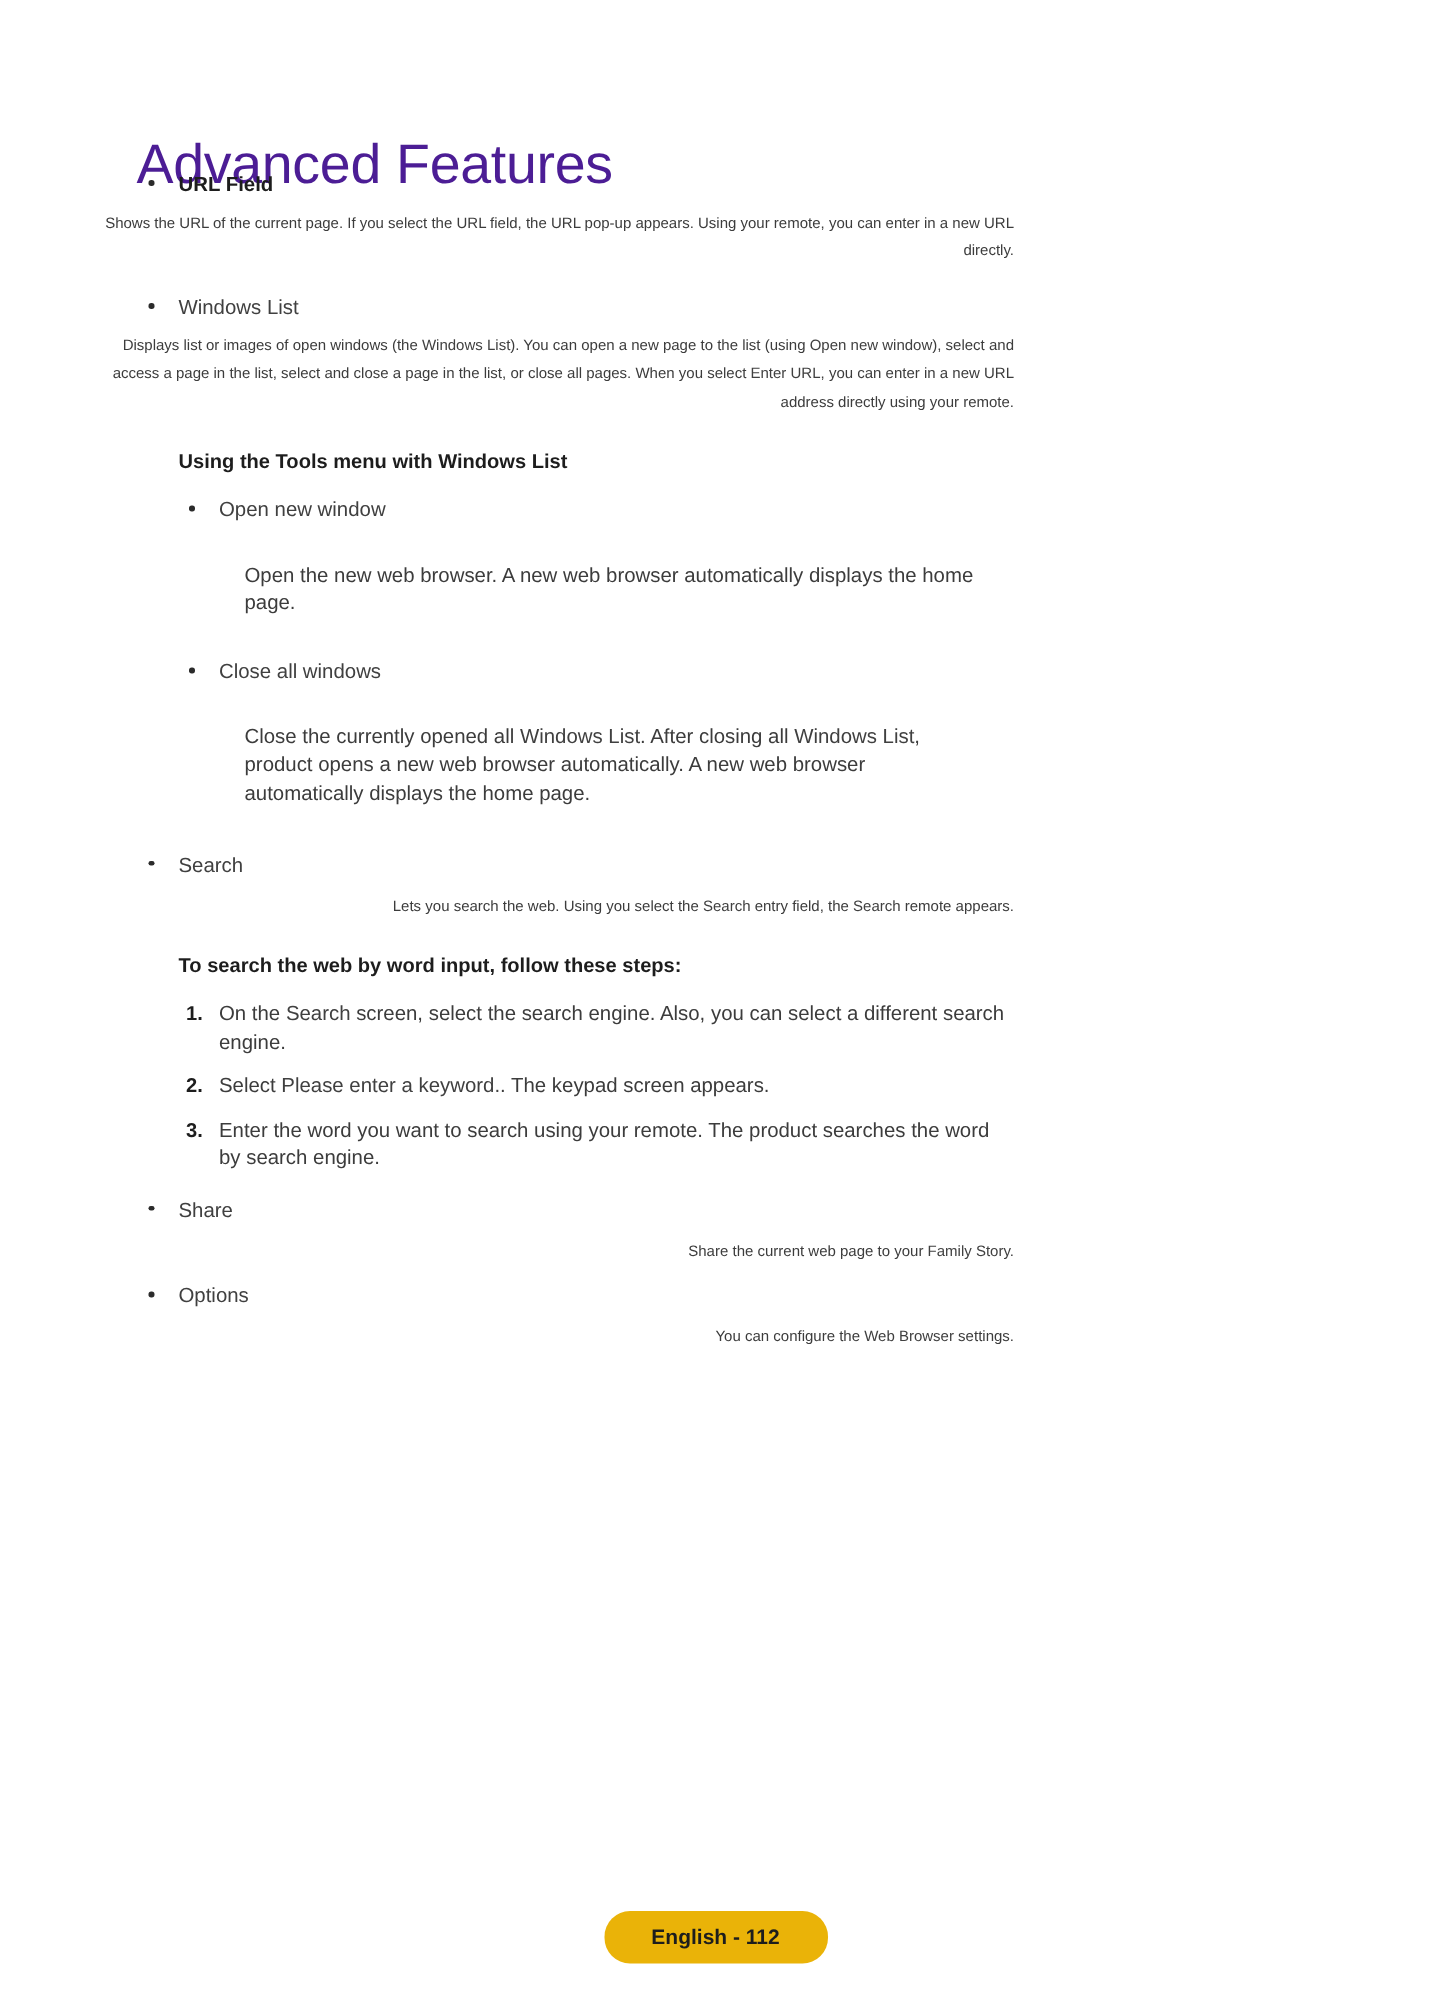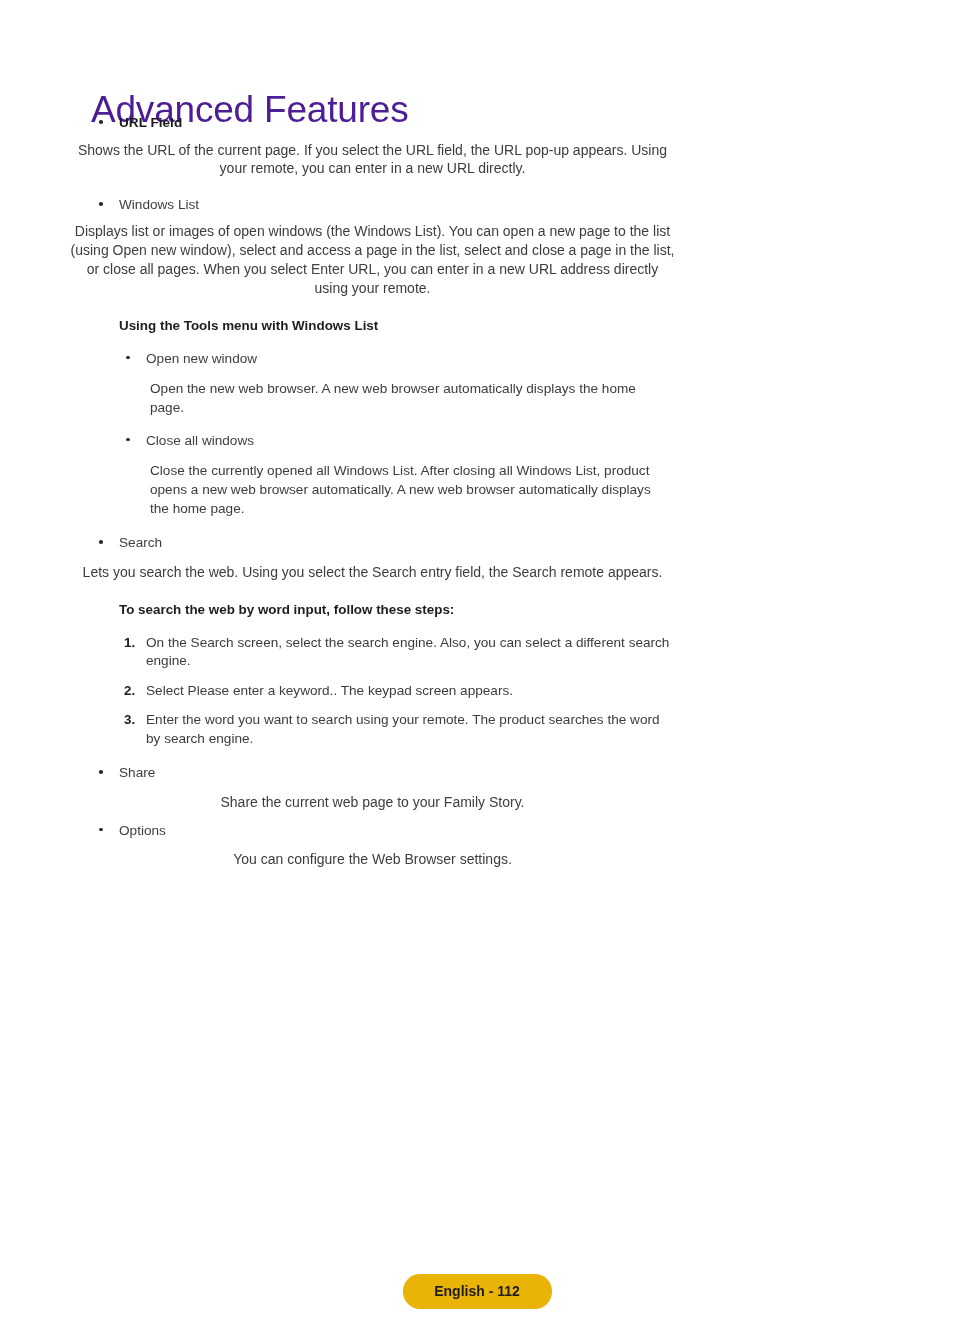--- a/index.html
+++ b/index.html
@@ -65,24 +65,24 @@
   }
   .bullet1.heading-row {
     margin-bottom: 8px;
   }
 
   
   .para1 {
     margin: 0;
     padding-left: 69px;
     padding-right: 96px;
-    font-size: 14px;
+    font-size: 10px;
     line-height: 18.7px;
     color: #3c3c3c;
-    text-align: center;
+    text-align: right;
   }
 
   
   .subhead {
     margin: 0;
     padding-left: 119px;
     padding-right: 80px;
     font-size: 13.4px;
     font-weight: bold;
     color: #1d1d1d;
@@ -102,21 +102,21 @@
   .bullet2 > .dot {
     position: absolute;
     left: 126px;
     top: 6px;
     width: 3.6px;
     height: 3.6px;
     border-radius: 50%;
     background: #2b2b2b;
   }
   .para2 {
-    margin: 4px;
+    margin: 17px;
     padding-left: 146px;
     padding-right: 96px;
     font-size: 13.6px;
     line-height: 18.7px;
     color: #3c3c3c;
   }
 
   
   .step {
     position: relative;

